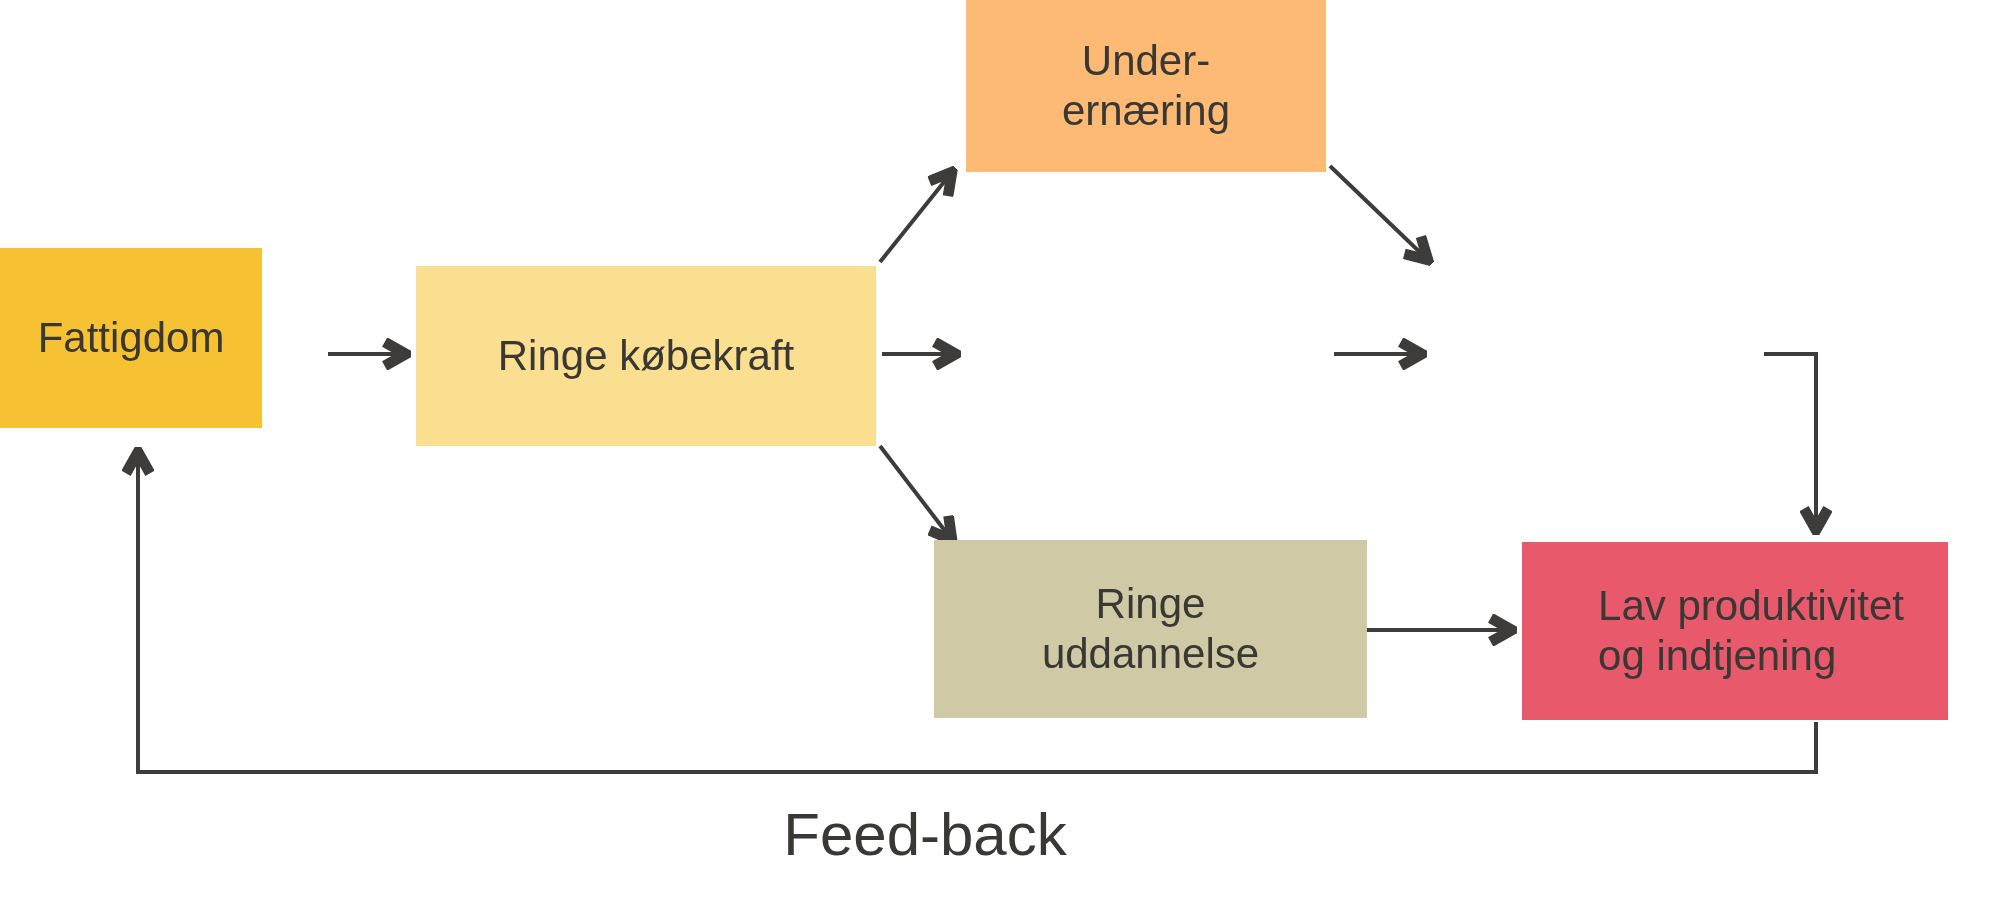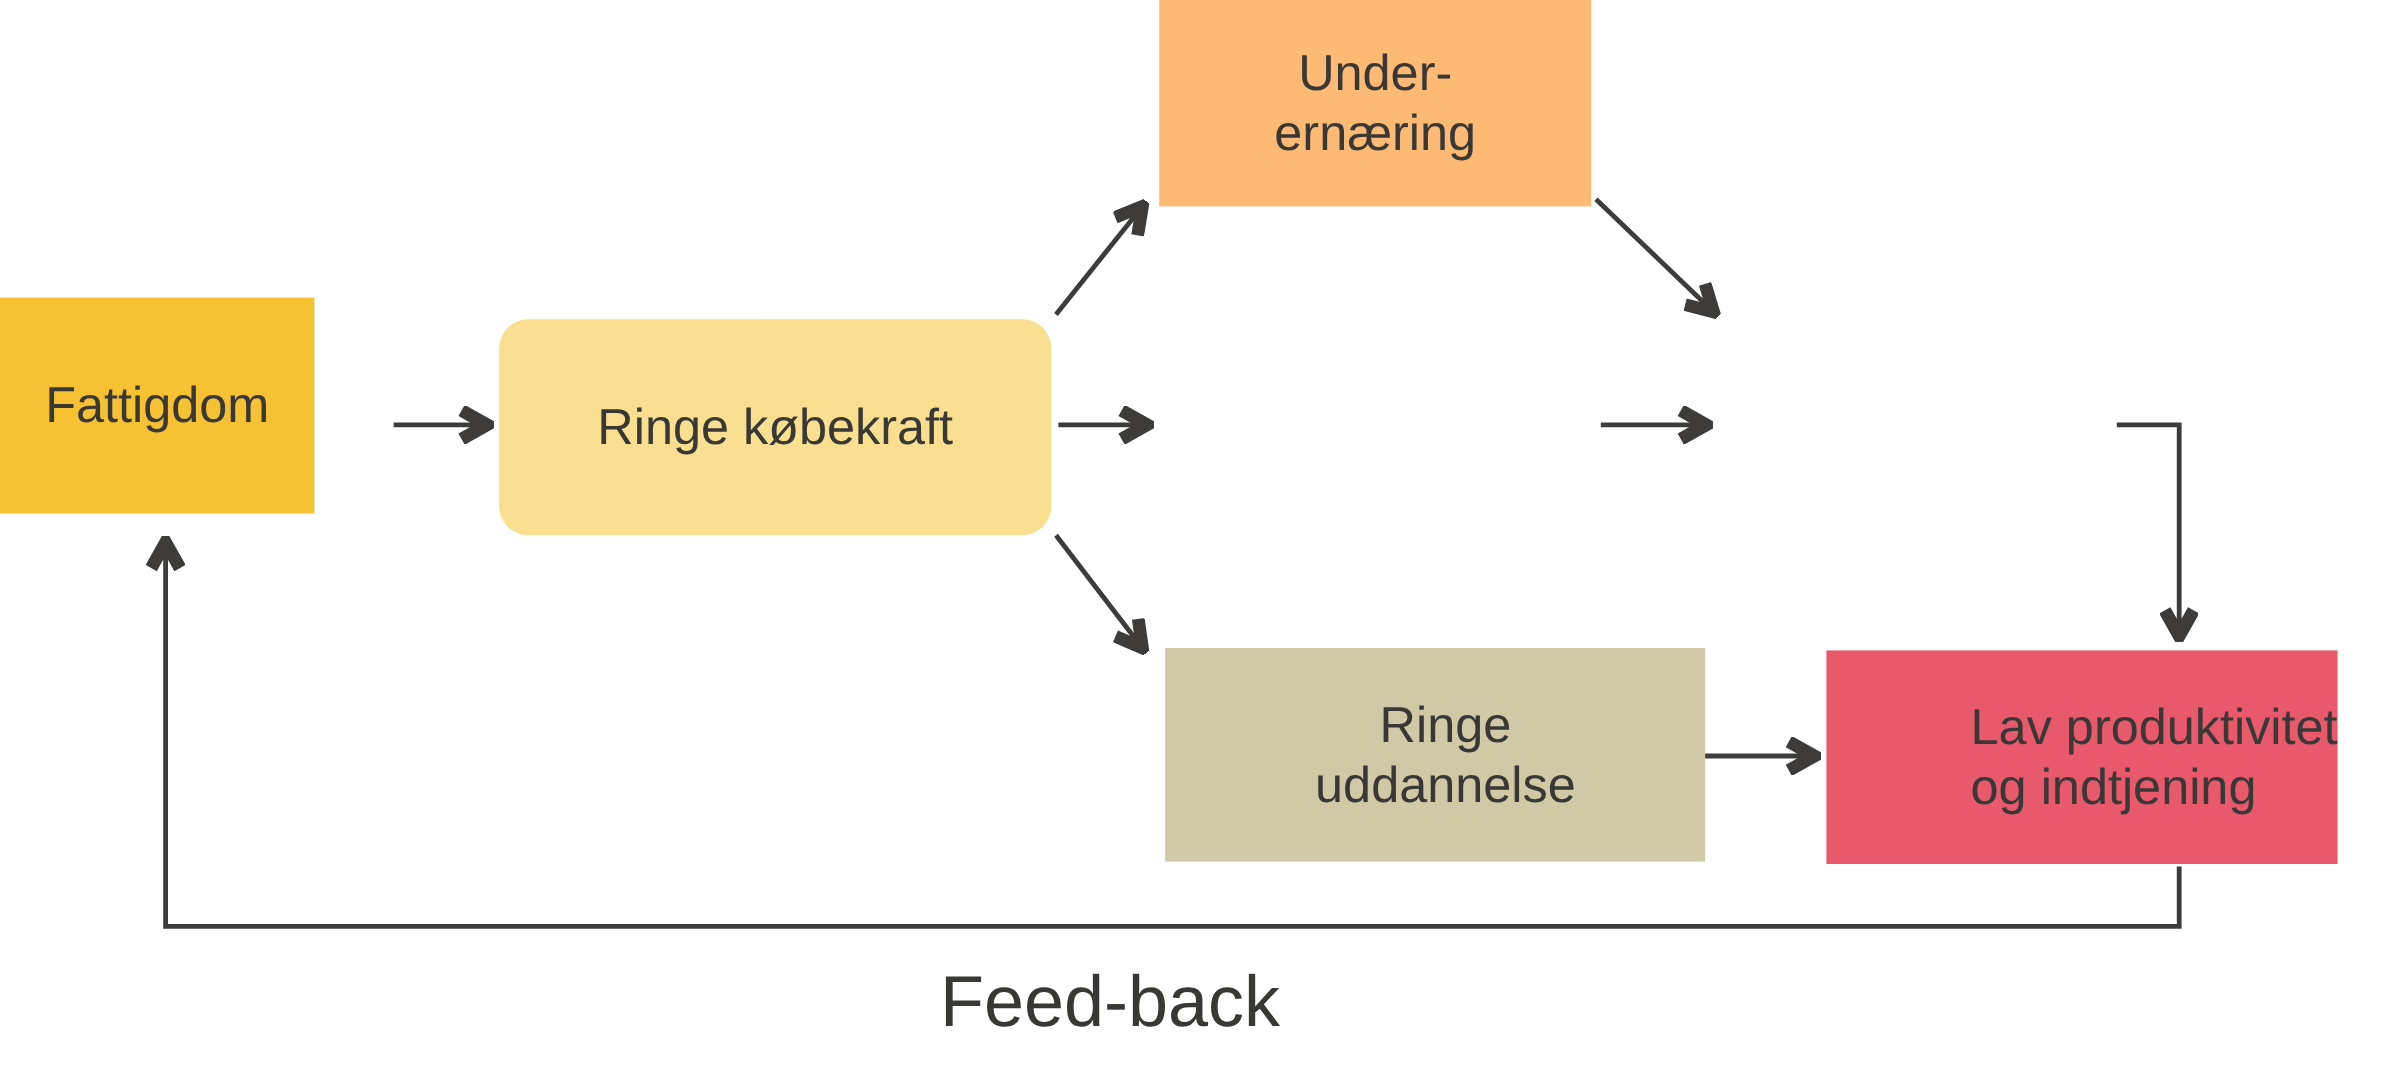--- a/index.html
+++ b/index.html
@@ -23,33 +23,33 @@
     color: #3a3834;
     font-size: 42px;
     font-weight: 500;
     line-height: 1.18;
     text-align: center;
   }
   .node .label {
     white-space: pre-line;
   }
   .node.left-text {
-    justify-content: flex-end;
+    justify-content: center;
     padding-left: 32px;
     box-sizing: border-box;
   }
   .node.left-text .label {
     text-align: left;
   }
   #node-fattigdom        { left: 0;      top: 248px; width: 262px; height: 180px; }
   #node-ringe-kobekraft  { left: 416px;  top: 266px; width: 460px; height: 180px; }
   #node-under-ernaering  { left: 966px;  top: 0;     width: 360px; height: 172px; }
   #node-ringe-bolig      { left: 966px;  top: 266px; width: 360px; height: 176px; }
   #node-sygdom           { left: 1432px; top: 266px; width: 330px; height: 176px; }
-  #node-ringe-uddannelse { left: 971px;  top: 540px; width: 433px; height: 178px; padding-left: 17px; }
+  #node-ringe-uddannelse { left: 934px;  top: 540px; width: 433px; height: 178px; }
   #node-lav-produktivitet{ left: 1522px; top: 542px; width: 426px; height: 178px; }
 
   #arrows {
     position: absolute;
     left: 0;
     top: 0;
     width: 2000px;
     height: 909px;
     pointer-events: none;
   }
@@ -89,21 +89,21 @@
     <path d="M1334,354 L1422,354" marker-end="url(#arrowhead)"></path>
     <path d="M1764,354 L1816,354 L1816,530" marker-end="url(#arrowhead)"></path>
     <path d="M1334,630 L1512,630" marker-end="url(#arrowhead)"></path>
     <path d="M1816,722 L1816,772 L138,772 L138,452" marker-end="url(#arrowhead)"></path>
   </svg>
 
   <div class="node" id="node-fattigdom" style="background: rgb(246, 194, 51);">
     <span class="label">Fattigdom</span>
   </div>
 
-  <div class="node" id="node-ringe-kobekraft" style="background: rgb(251, 223, 144); border-radius: 24px;">
+  <div class="node" id="node-ringe-kobekraft" style="background: rgb(251, 223, 144);">
     <span class="label">Ringe købekraft</span>
   </div>
 
   <div class="node" id="node-under-ernaering" style="background: #fdba74;">
     <span class="label">Under-
 ernæring</span>
   </div>
 
 
 

